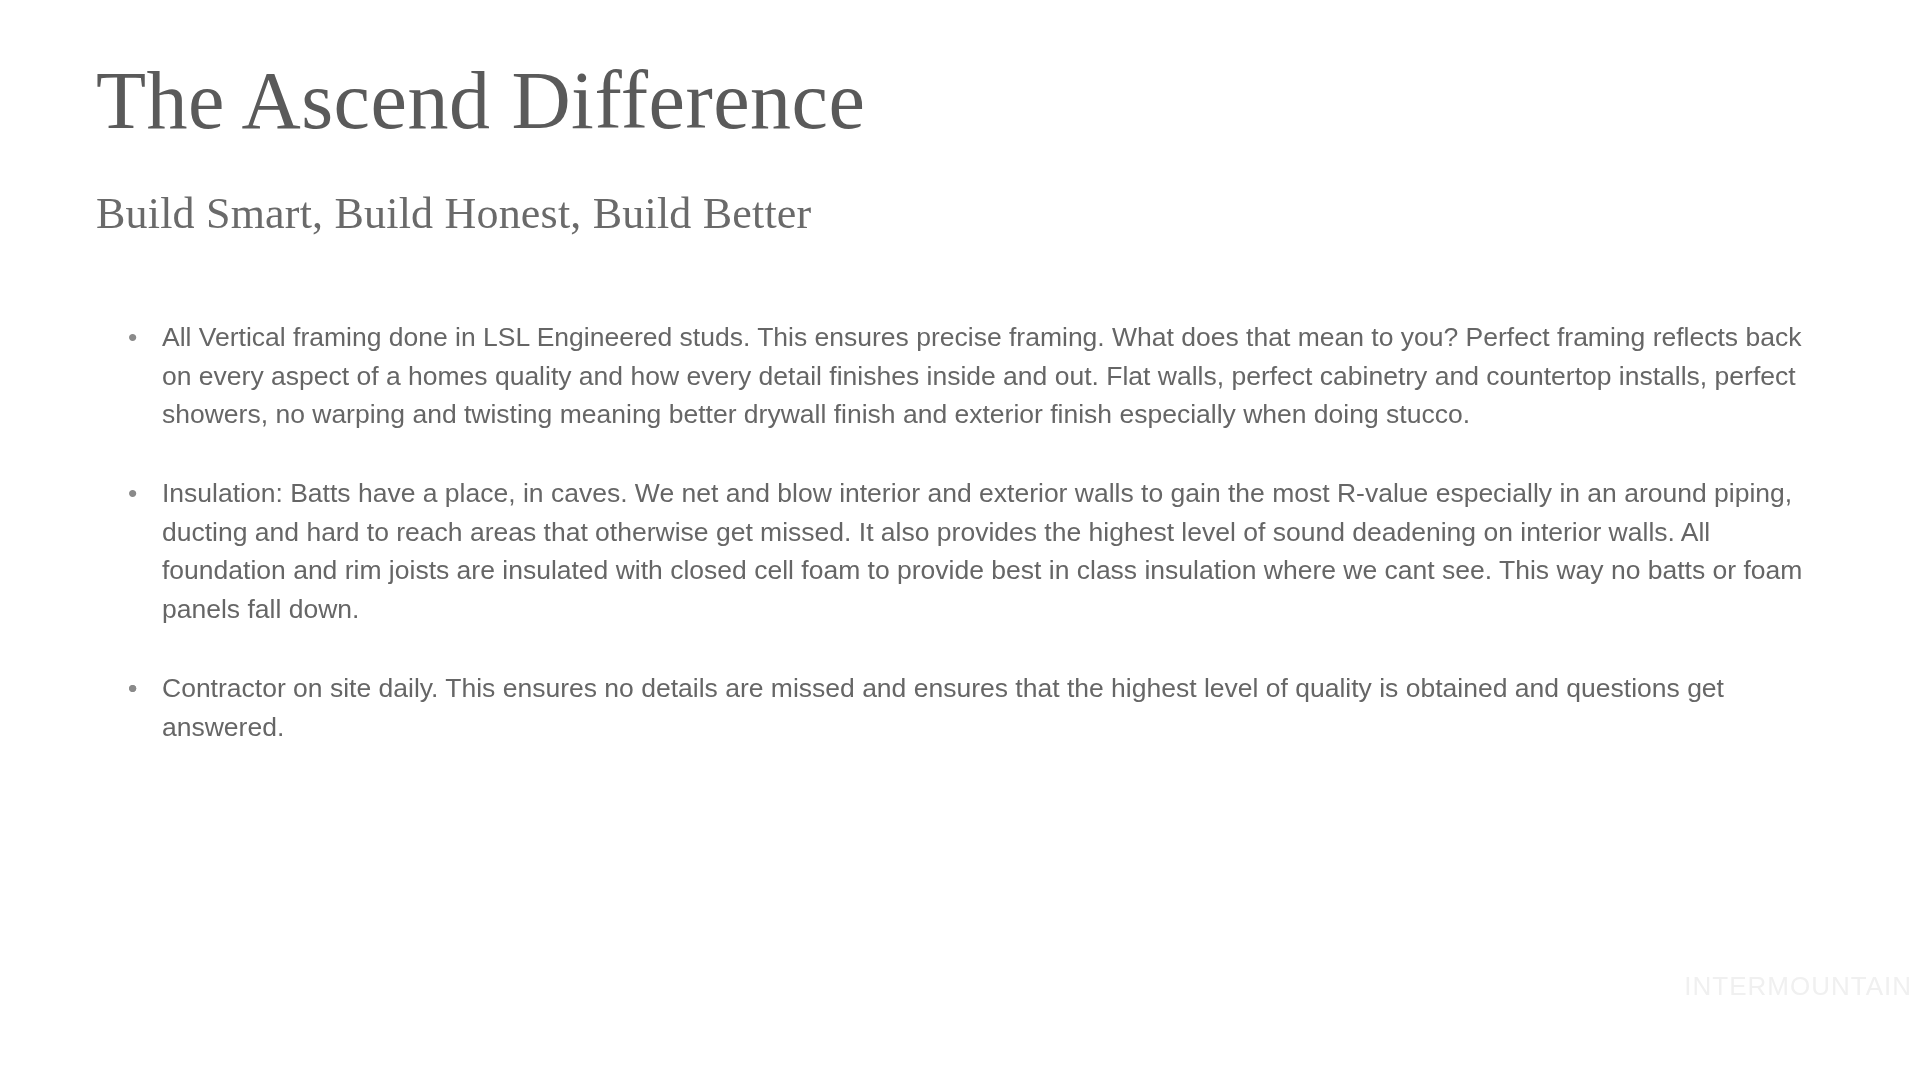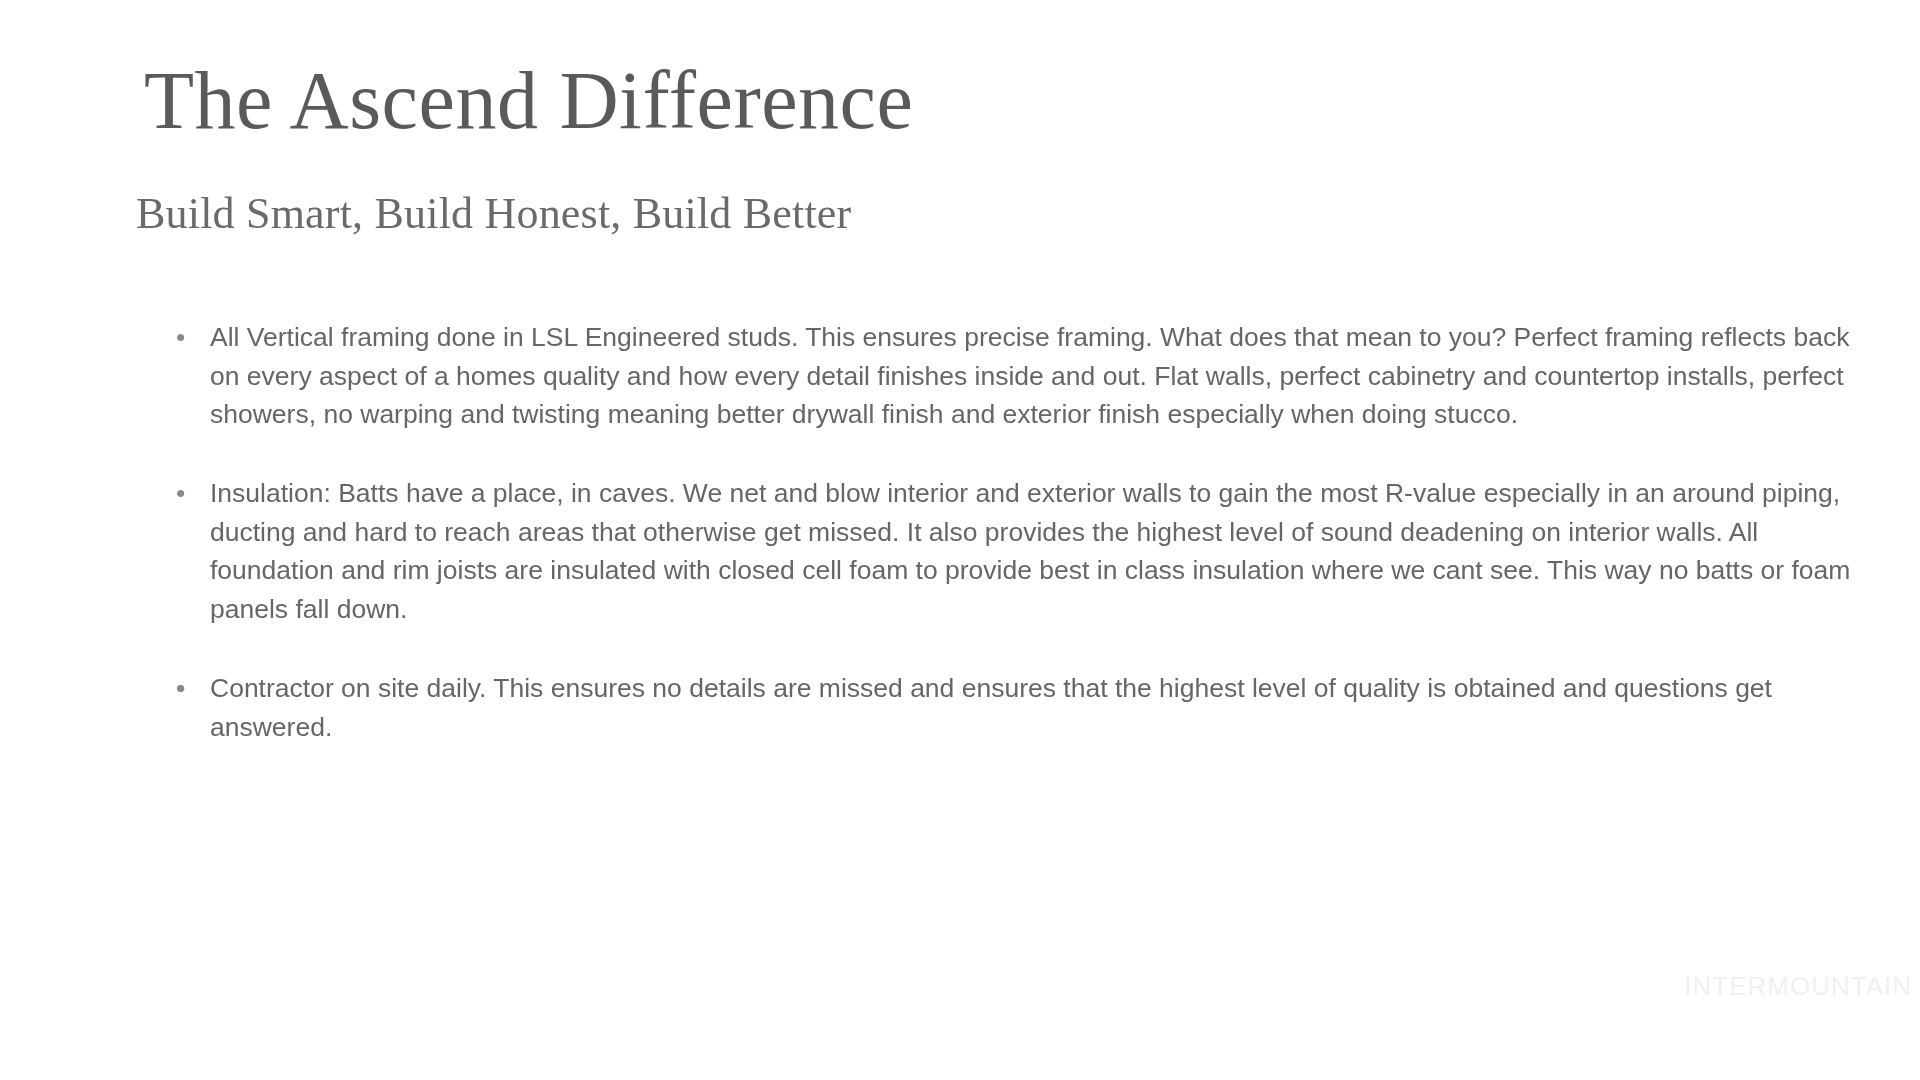--- a/index.html
+++ b/index.html
@@ -13,39 +13,38 @@
     overflow: hidden;
     font-family: "Liberation Sans", sans-serif;
     color: #595959;
     position: relative;
   }
 
   .slide {
     position: absolute;
     inset: 0;
     background: #ffffff;
-    margin-left: 48px;
   }
 
   .title {
     position: absolute;
     left: 96px;
     top: 58px;
     font-family: "Liberation Serif", serif;
     font-weight: 400;
     font-size: 82px;
     line-height: 1.05;
     color: #5a5a5a;
     letter-spacing: 0.5px;
     white-space: nowrap;
   }
 
   .subtitle {
     position: absolute;
-    left: 88px;
+    left: 96px;
     top: 190px;
     font-family: "Liberation Serif", serif;
     font-weight: 400;
     font-size: 44px;
     line-height: 1.1;
     color: #6a6a6a;
     letter-spacing: 0.2px;
     white-space: nowrap;
   }
 

